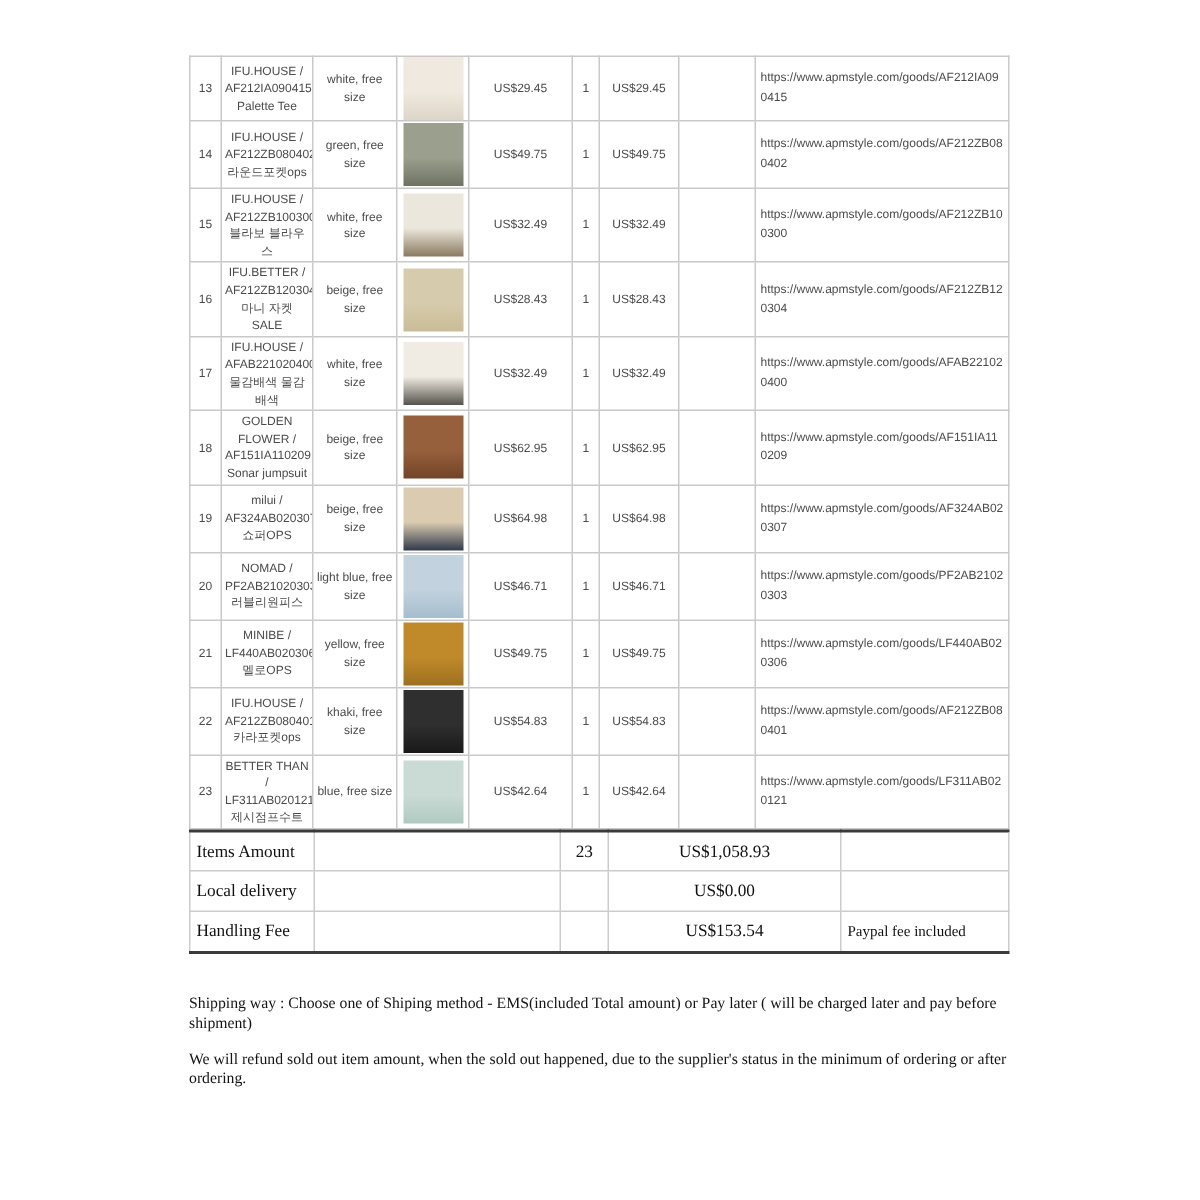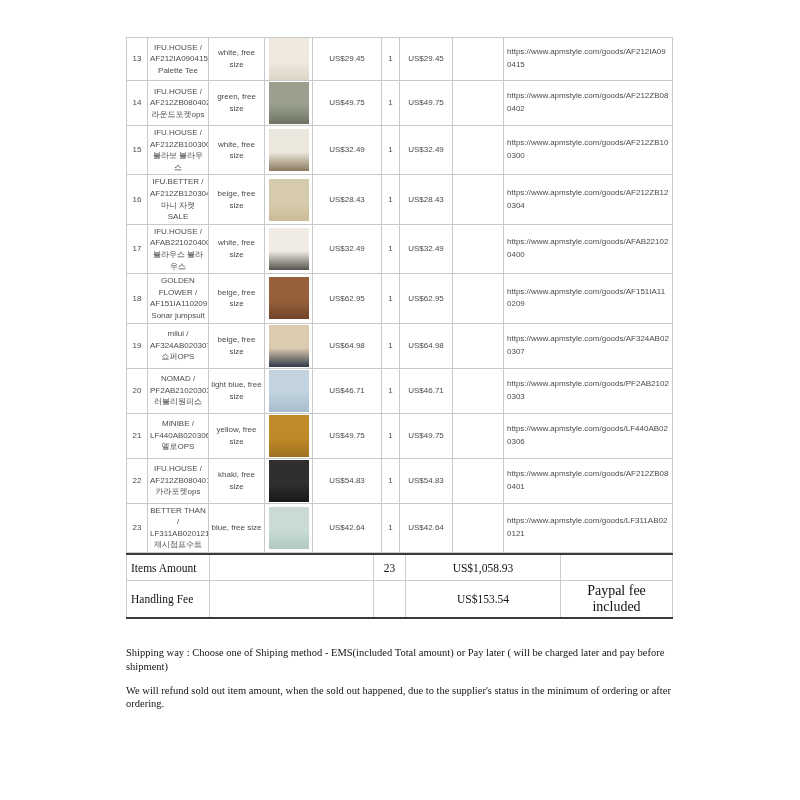--- a/index.html
+++ b/index.html
@@ -27,21 +27,21 @@
   .summary{width:546px;border-top:2px solid #3a3a3a;border-bottom:2px solid #3a3a3a;}
   .summary td{
     border:1px solid #cccccc;
     font-family:"Liberation Serif",serif;
     font-size:11.5px;color:#111111;
     vertical-align:middle;padding:2px 4px;
   }
   .summary tr{height:27px;margin-top:30px;}
   .summary td.label-cell{text-align:left;padding-left:4px;}
   .summary td.qty-cell, .summary td.amount-cell{text-align:center;}
-  .summary td.note-cell{text-align:center;font-size:14px;}
+  .summary td.note-cell{text-align:left;font-size:10px;}
   .summary td.amount-cell.grand{font-size:20px;font-weight:bold;}
   .summary td.bold{font-weight:bold;}
 
   
   .footer{margin-top:27px;width:560px;}
   .footer p{
     font-family:"Liberation Serif",serif;
     font-size:10.5px;color:#141414;
     margin:0 0 11px 0;line-height:1.25;
   }
@@ -111,21 +111,21 @@
             <div class="photo" style="background: linear-gradient(rgb(214, 203, 172) 55%, rgb(201, 188, 151));"></div>
           </td>
           <td>US$28.43</td>
           <td>1</td>
           <td>US$28.43</td>
           <td></td>
           <td class="url-cell">https://www.apmstyle.com/goods/AF212ZB120304</td>
         </tr>
         <tr>
           <td>17</td>
-          <td>IFU.HOUSE / AFAB221020400 블라우스 블라우스</td>
+          <td>IFU.HOUSE / AFAB221020400 물감배색 물감배색</td>
           <td>white, free size</td>
           <td class="img-cell">
             <div class="photo" style="background: linear-gradient(rgb(240, 235, 227) 55%, rgb(85, 84, 76));"></div>
           </td>
           <td>US$32.49</td>
           <td>1</td>
           <td>US$32.49</td>
           <td></td>
           <td class="url-cell">https://www.apmstyle.com/goods/AFAB221020400</td>
         </tr>
@@ -220,20 +220,27 @@
     </colgroup>
     <tbody id="summary-body">
         <tr>
           <td class="label-cell">Items Amount</td>
           <td></td>
           <td class="qty-cell">23</td>
           <td class="amount-cell">US$1,058.93</td>
           <td class="note-cell"></td>
         </tr>
         <tr>
+          <td class="label-cell">Local delivery</td>
+          <td></td>
+          <td class="qty-cell"></td>
+          <td class="amount-cell">US$0.00</td>
+          <td class="note-cell"></td>
+        </tr>
+        <tr>
           <td class="label-cell">Handling Fee</td>
           <td></td>
           <td class="qty-cell"></td>
           <td class="amount-cell">US$153.54</td>
           <td class="note-cell">Paypal fee included</td>
         </tr>
       </tbody>
   </table>
 
   <div class="footer" id="footer-notes">

